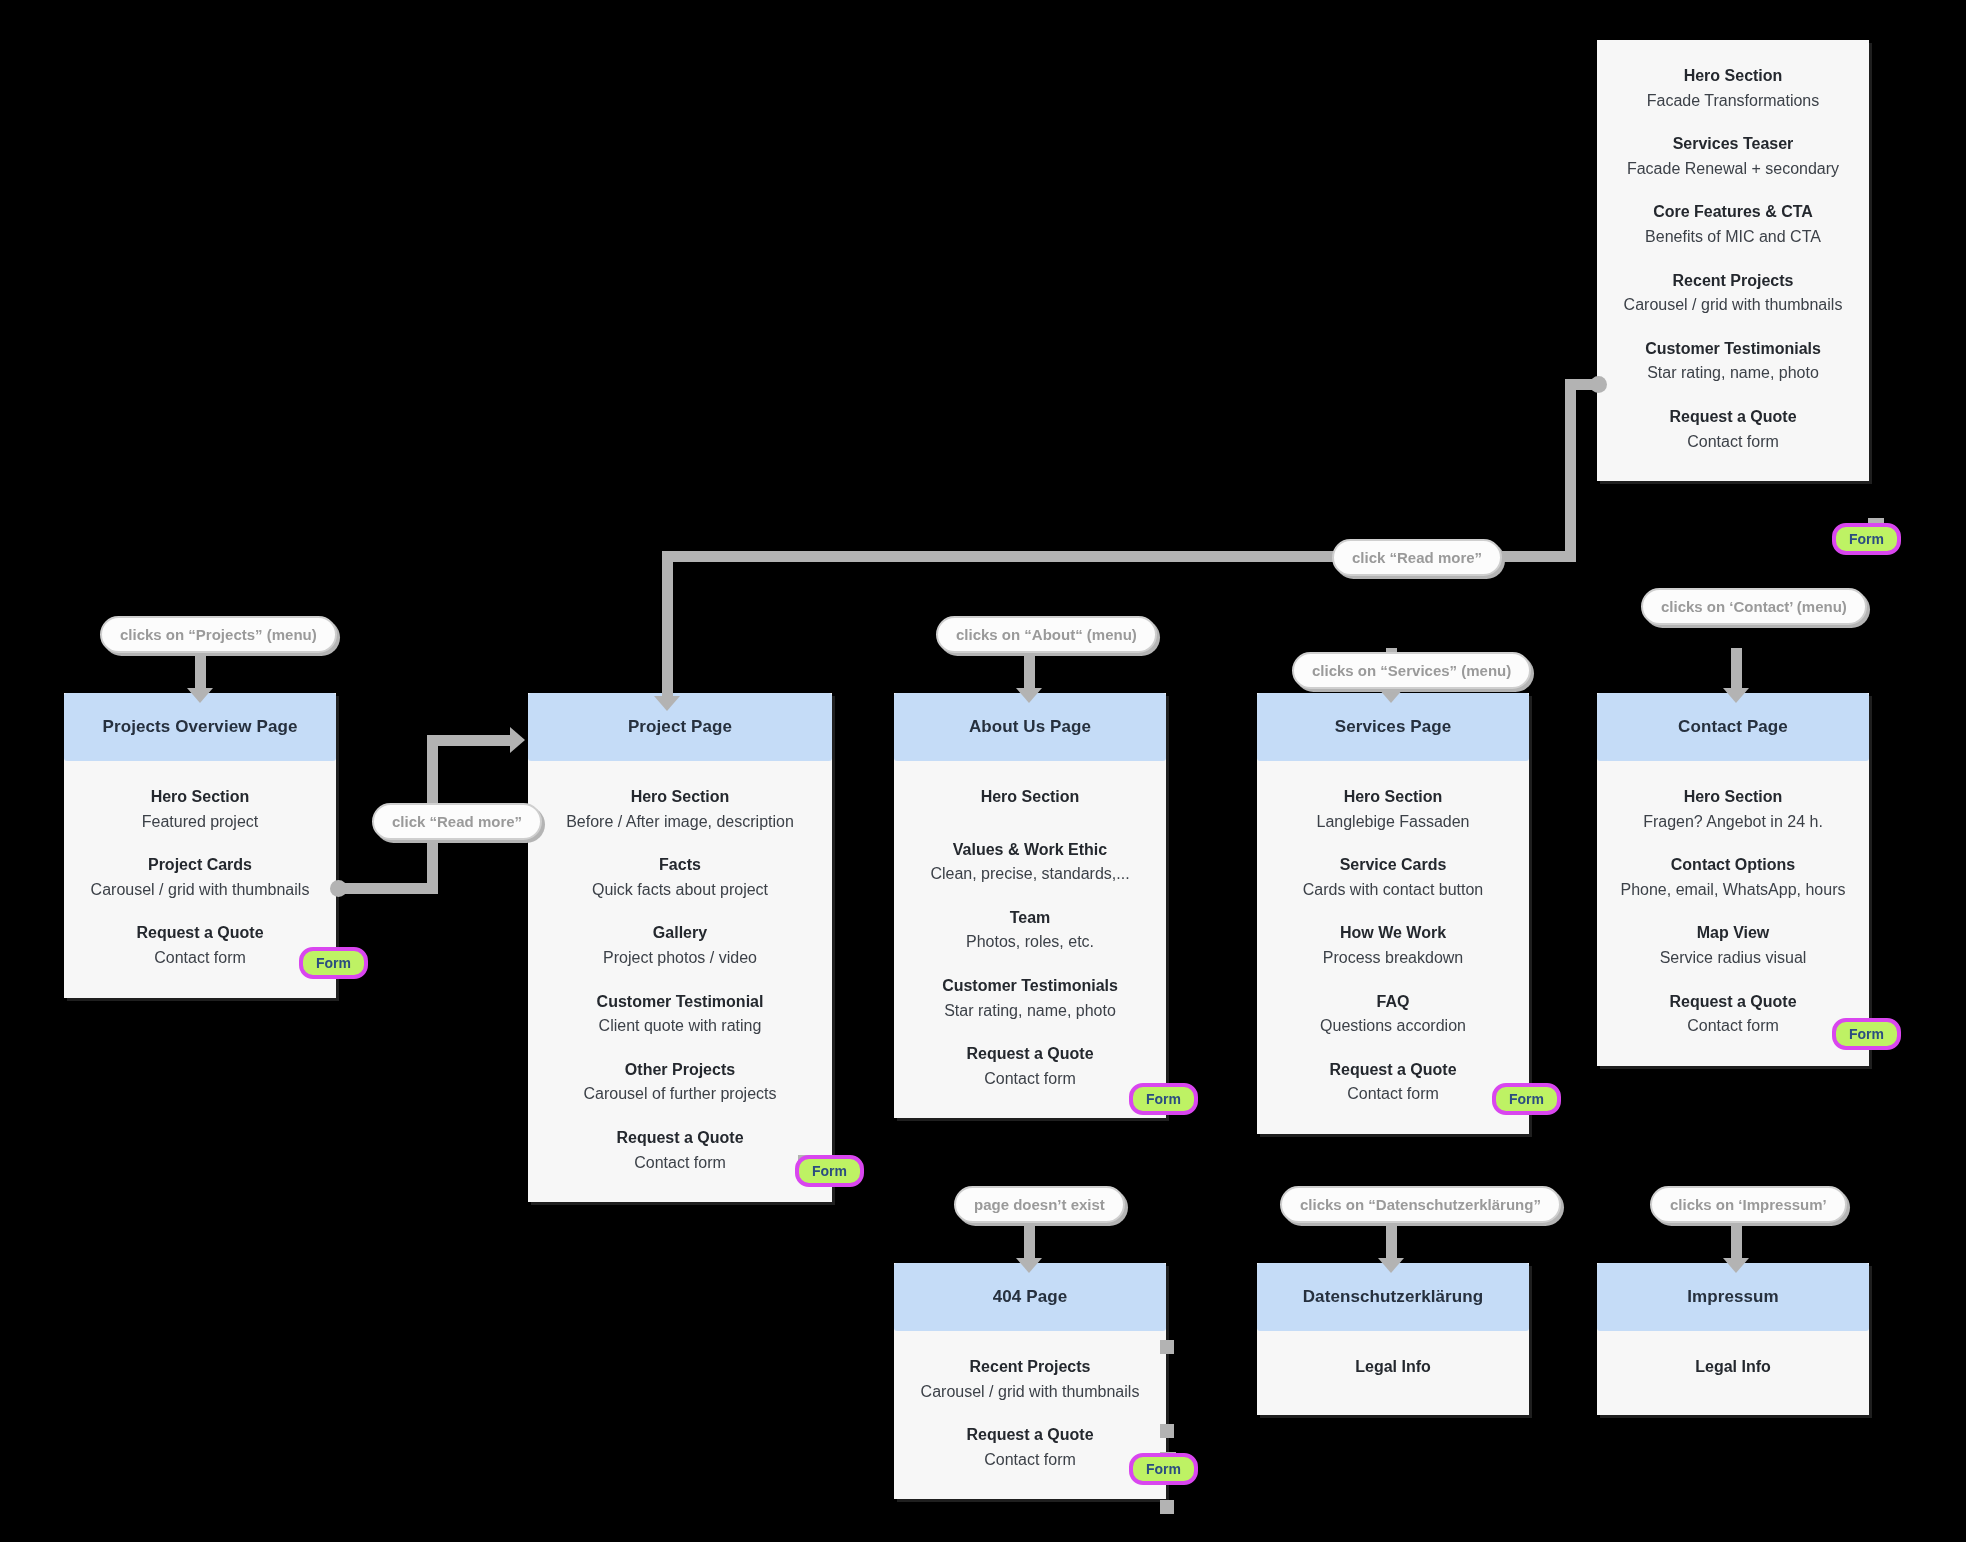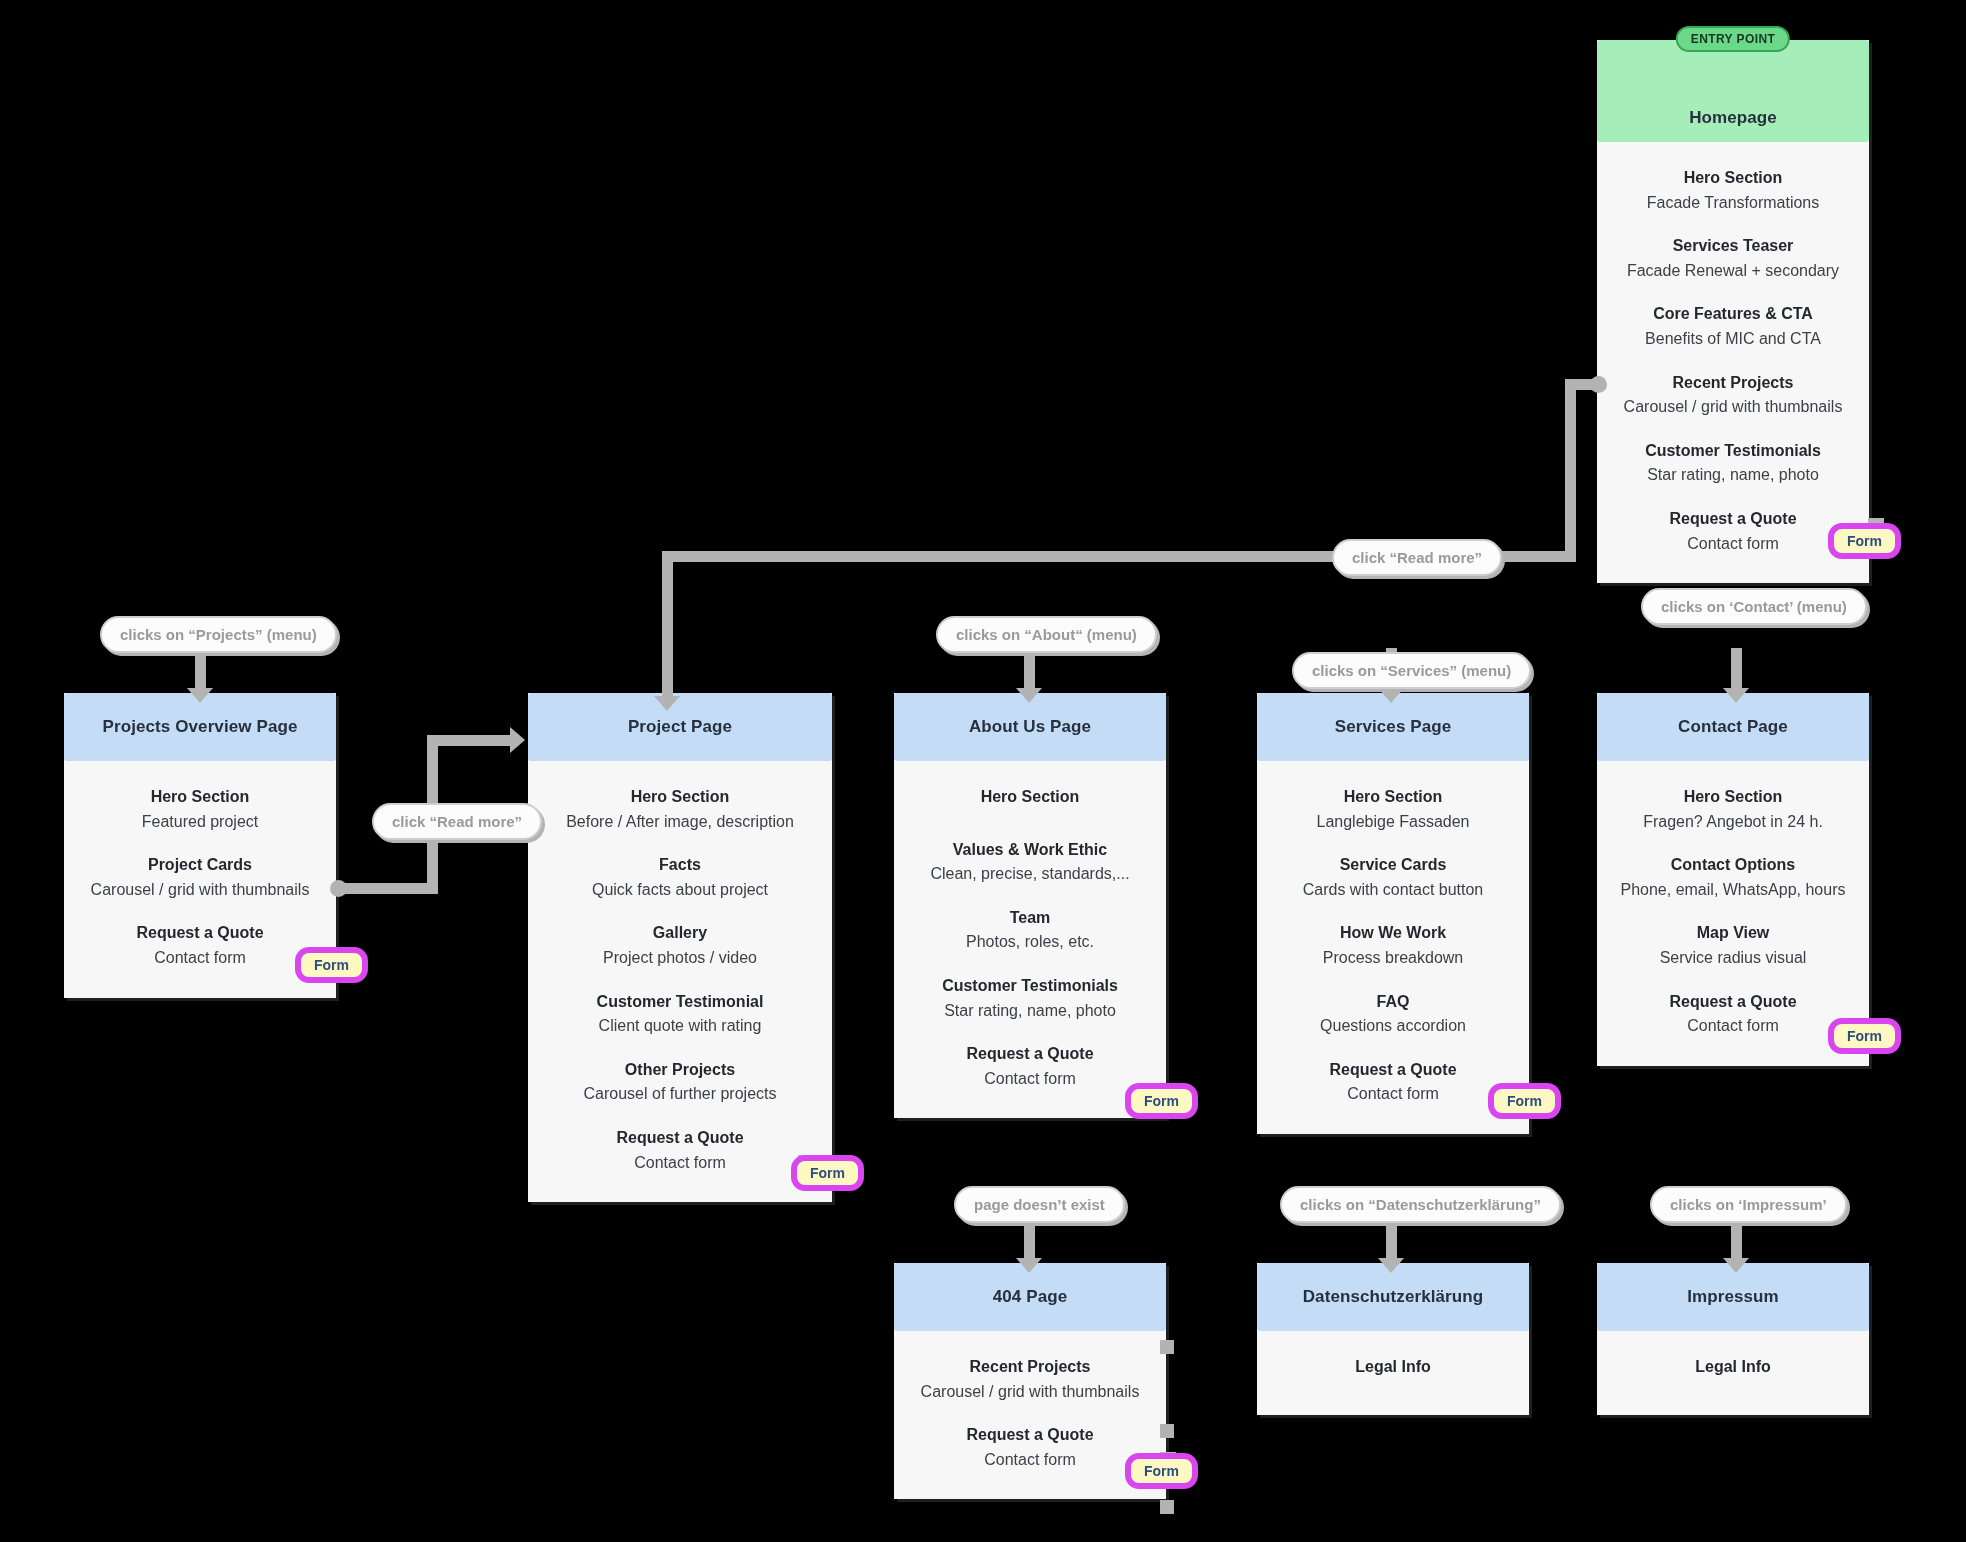--- a/index.html
+++ b/index.html
@@ -16,21 +16,21 @@
   .card-body{padding:14px 10px 18px;}
   .sec{text-align:center;padding:11px 4px 11px;}
   .sec-title{font-size:16px;font-weight:bold;color:#24282E;line-height:1.35;}
   .sec-sub{font-size:16px;color:#3C4148;line-height:1.35;margin-top:3px;}
 
   
   .entry-badge{position:absolute;top:-14px;left:50%;transform:translateX(-50%);
     background:#6CD98A;border:2px solid #35A855;border-radius:14px;
     padding:4px 13px;font-size:12px;font-weight:bold;color:#15371F;letter-spacing:.4px;
     white-space:nowrap;z-index:6;}
-  .form-badge{position:absolute;background:#fef9c3;border:6px solid #d946ef;
+  .form-badge{position:absolute;background:#bef264;border:4px solid #d946ef;
     border-radius:14px;padding:4px 13px;font-size:14px;font-weight:bold;color:#2B4D80;
     z-index:7;white-space:nowrap;}
 
   
   .cond{position:absolute;background:#FCFCFC;border:2px solid #CFCFCF;border-radius:22px;
     padding:8px 18px;font-size:15px;font-weight:bold;color:#9A9A9A;white-space:nowrap;
     z-index:8;box-shadow:3px 3px 0 0 #B4B4B4;}
 
   
   .conn{position:absolute;background:#B3B3B3;z-index:2;}
@@ -96,24 +96,20 @@
   <div class="cond" style="left:936px;top:616px;">clicks on “About“ (menu)</div>
   <div class="cond" style="left:1292px;top:616px;margin-top:36px;">clicks on “Services” (menu)</div>
   <div class="cond" style="left:1641px;top:588px;">clicks on ‘Contact’ (menu)</div>
   <div class="cond" style="left:954px;top:1186px;">page doesn’t exist</div>
   <div class="cond" style="left:1280px;top:1186px;">clicks on “Datenschutzerklärung”</div>
   <div class="cond" style="left:1650px;top:1186px;">clicks on ‘Impressum’</div>
   <div class="cond" style="left:1332px;top:539px;">click “Read more”</div>
   <div class="cond" style="left:372px;top:803px;">click “Read more”</div>
 
   <div class="card" style="left:1597px;top:40px;width:272px;">
-    <div class="card-head entry">
-      <div class="entry-badge">ENTRY POINT</div>
-      <div class="card-title">Homepage</div>
-    </div>
     <div class="card-body">
       <div class="sec">
         <div class="sec-title">Hero Section</div>
         <div class="sec-sub">Facade Transformations</div>
       </div>
       <div class="sec">
         <div class="sec-title">Services Teaser</div>
         <div class="sec-sub">Facade Renewal + secondary</div>
       </div>
       <div class="sec">

